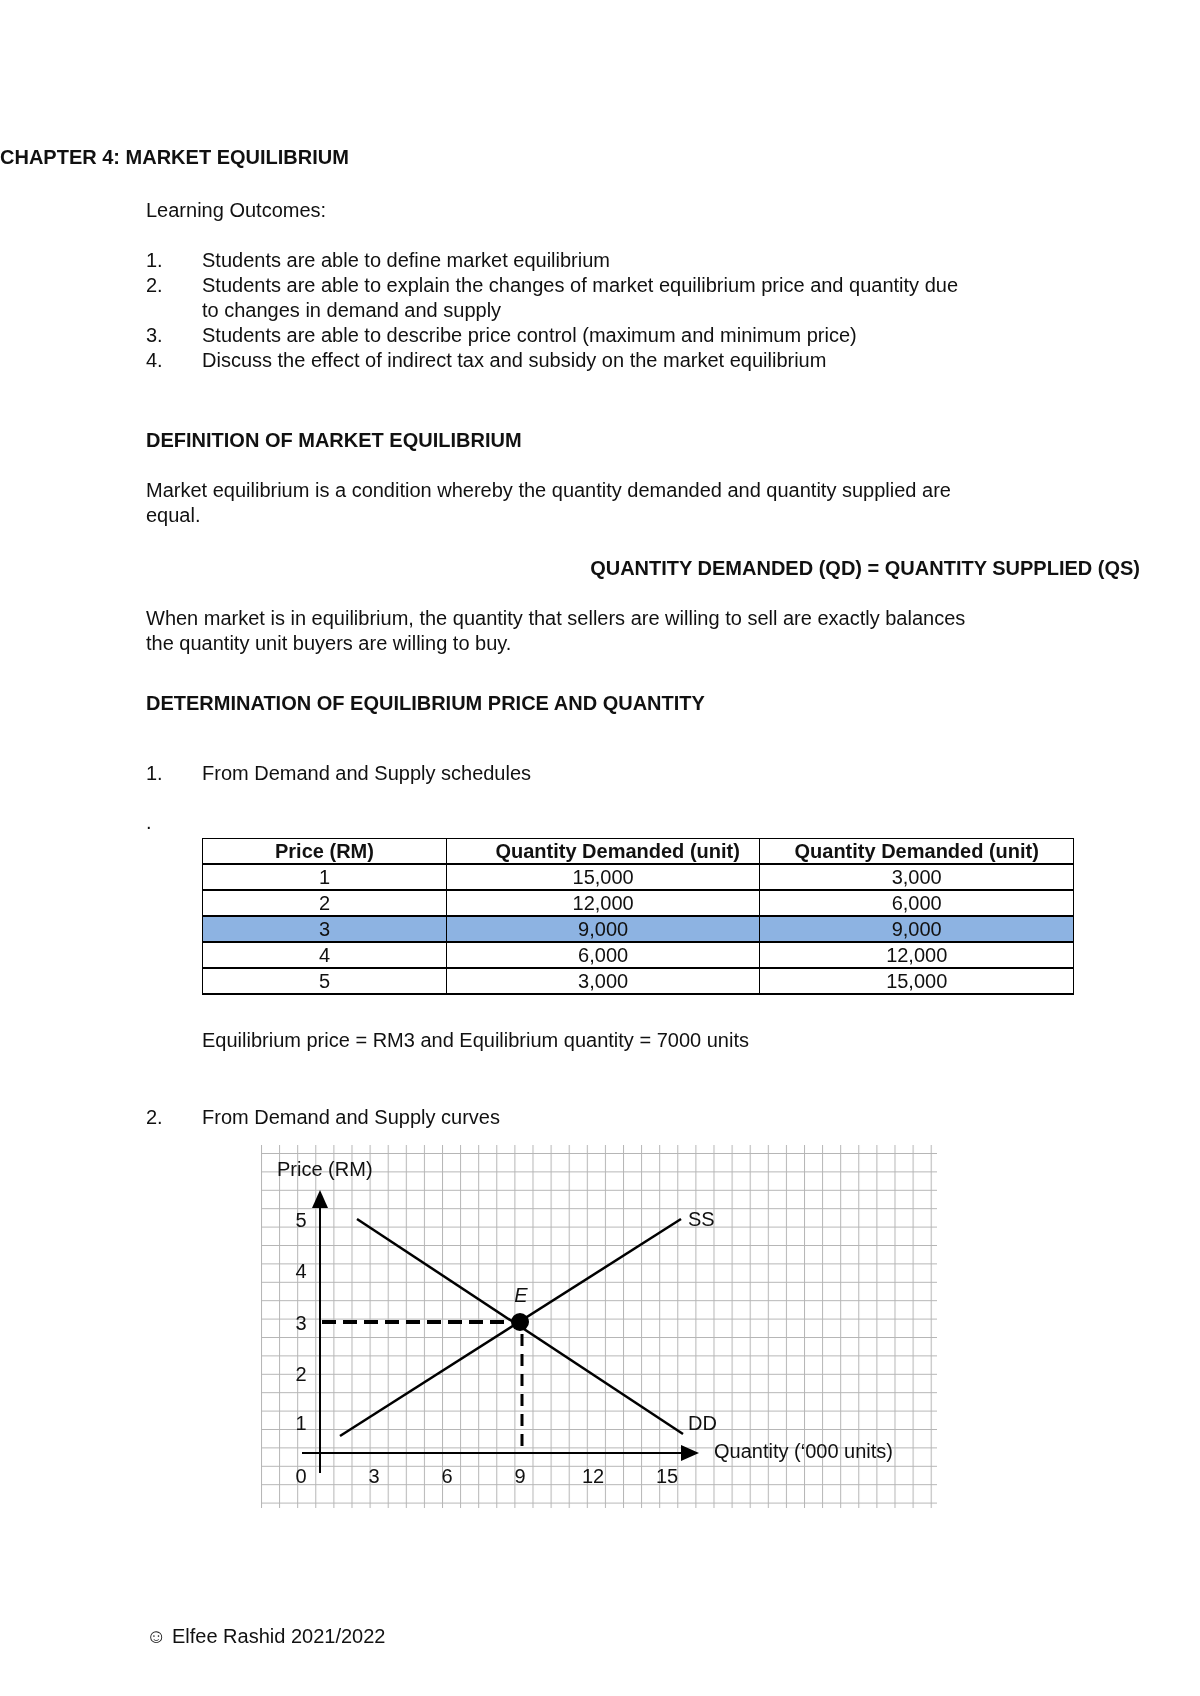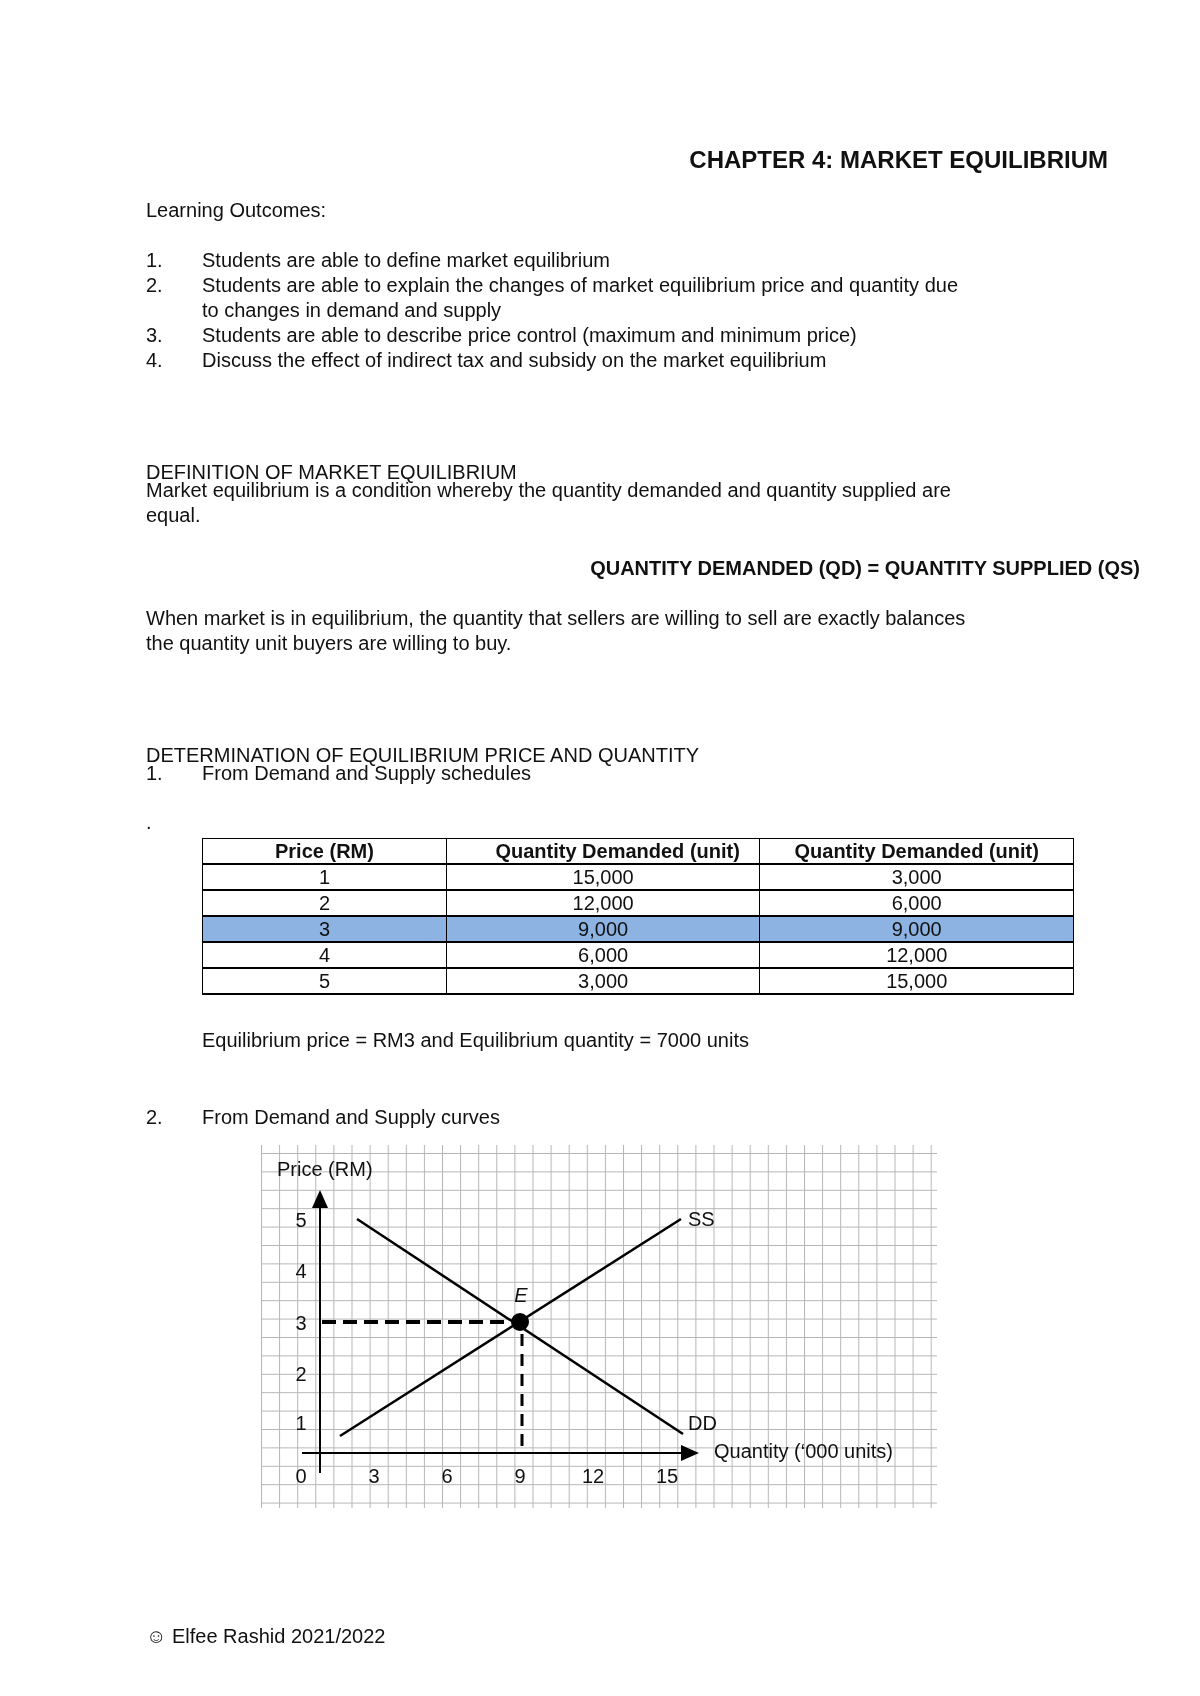--- a/index.html
+++ b/index.html
@@ -1,22 +1,22 @@
 <!DOCTYPE html>
 <html><head>
 <meta charset="utf-8">
 <style>
   html, body { margin: 0; padding: 0; background: #ffffff; }
   body {
     width: 1200px; height: 1696px; position: relative; overflow: hidden;
     font-family: "Liberation Sans", sans-serif; color: #111; font-size: 20px;
   }
   .abs { position: absolute; white-space: nowrap; }
-  .title { top: 146px; left: 0; width: 1108px; text-align: right; font-weight: bold; font-size: 24px; }
-  .h { font-weight: normal; margin-top: 32px; }
+  .title { top: 146px; left: 0; width: 1108px; text-align: left; font-weight: bold; font-size: 20px; }
+  .h { font-weight: bold; }
   .txt { line-height: 25px; }
   .num { position: absolute; left: 146px; }
   .item-text { position: absolute; left: 202px; }
   .eq-center { left: 0; width: 1140px; text-align: right; font-weight: bold; }
 
   table.sched {
     position: absolute; left: 202px; top: 838px; width: 872px;
     border-collapse: collapse; font-size: 20px;
   }
   table.sched th, table.sched td {
@@ -56,21 +56,21 @@
   </div>
 </div>
 
 <div class="abs txt h" style="left:146px; top:428px;">DEFINITION OF MARKET EQUILIBRIUM</div>
 <div class="abs txt" style="left:146px; top:478px;">Market equilibrium is a condition whereby the quantity demanded and quantity supplied are</div>
 <div class="abs txt" style="left:146px; top:503px;">equal.</div>
 <div class="abs txt eq-center" style="top:556px;">QUANTITY DEMANDED (QD) = QUANTITY SUPPLIED (QS)</div>
 <div class="abs txt" style="left:146px; top:606px;">When market is in equilibrium, the quantity that sellers are willing to sell are exactly balances</div>
 <div class="abs txt" style="left:146px; top:631px;">the quantity unit buyers are willing to buy.</div>
 
-<div class="abs txt h" style="left:146px; top:711px;">DETERMINATION OF EQUILIBRIUM PRICE AND QUANTITY</div>
+<div class="abs txt h" style="left:146px; top:691px;">DETERMINATION OF EQUILIBRIUM PRICE AND QUANTITY</div>
 <div class="abs txt" style="left:0; top:761px;">
   <span class="num">1.</span>
   <span class="item-text">From Demand and Supply schedules</span>
 </div>
 <div class="abs txt" style="left:146px; top:810px;">.</div>
 
 <table class="sched">
   <thead>
     <tr>
       <th style="width:28%;">Price (RM)</th>

